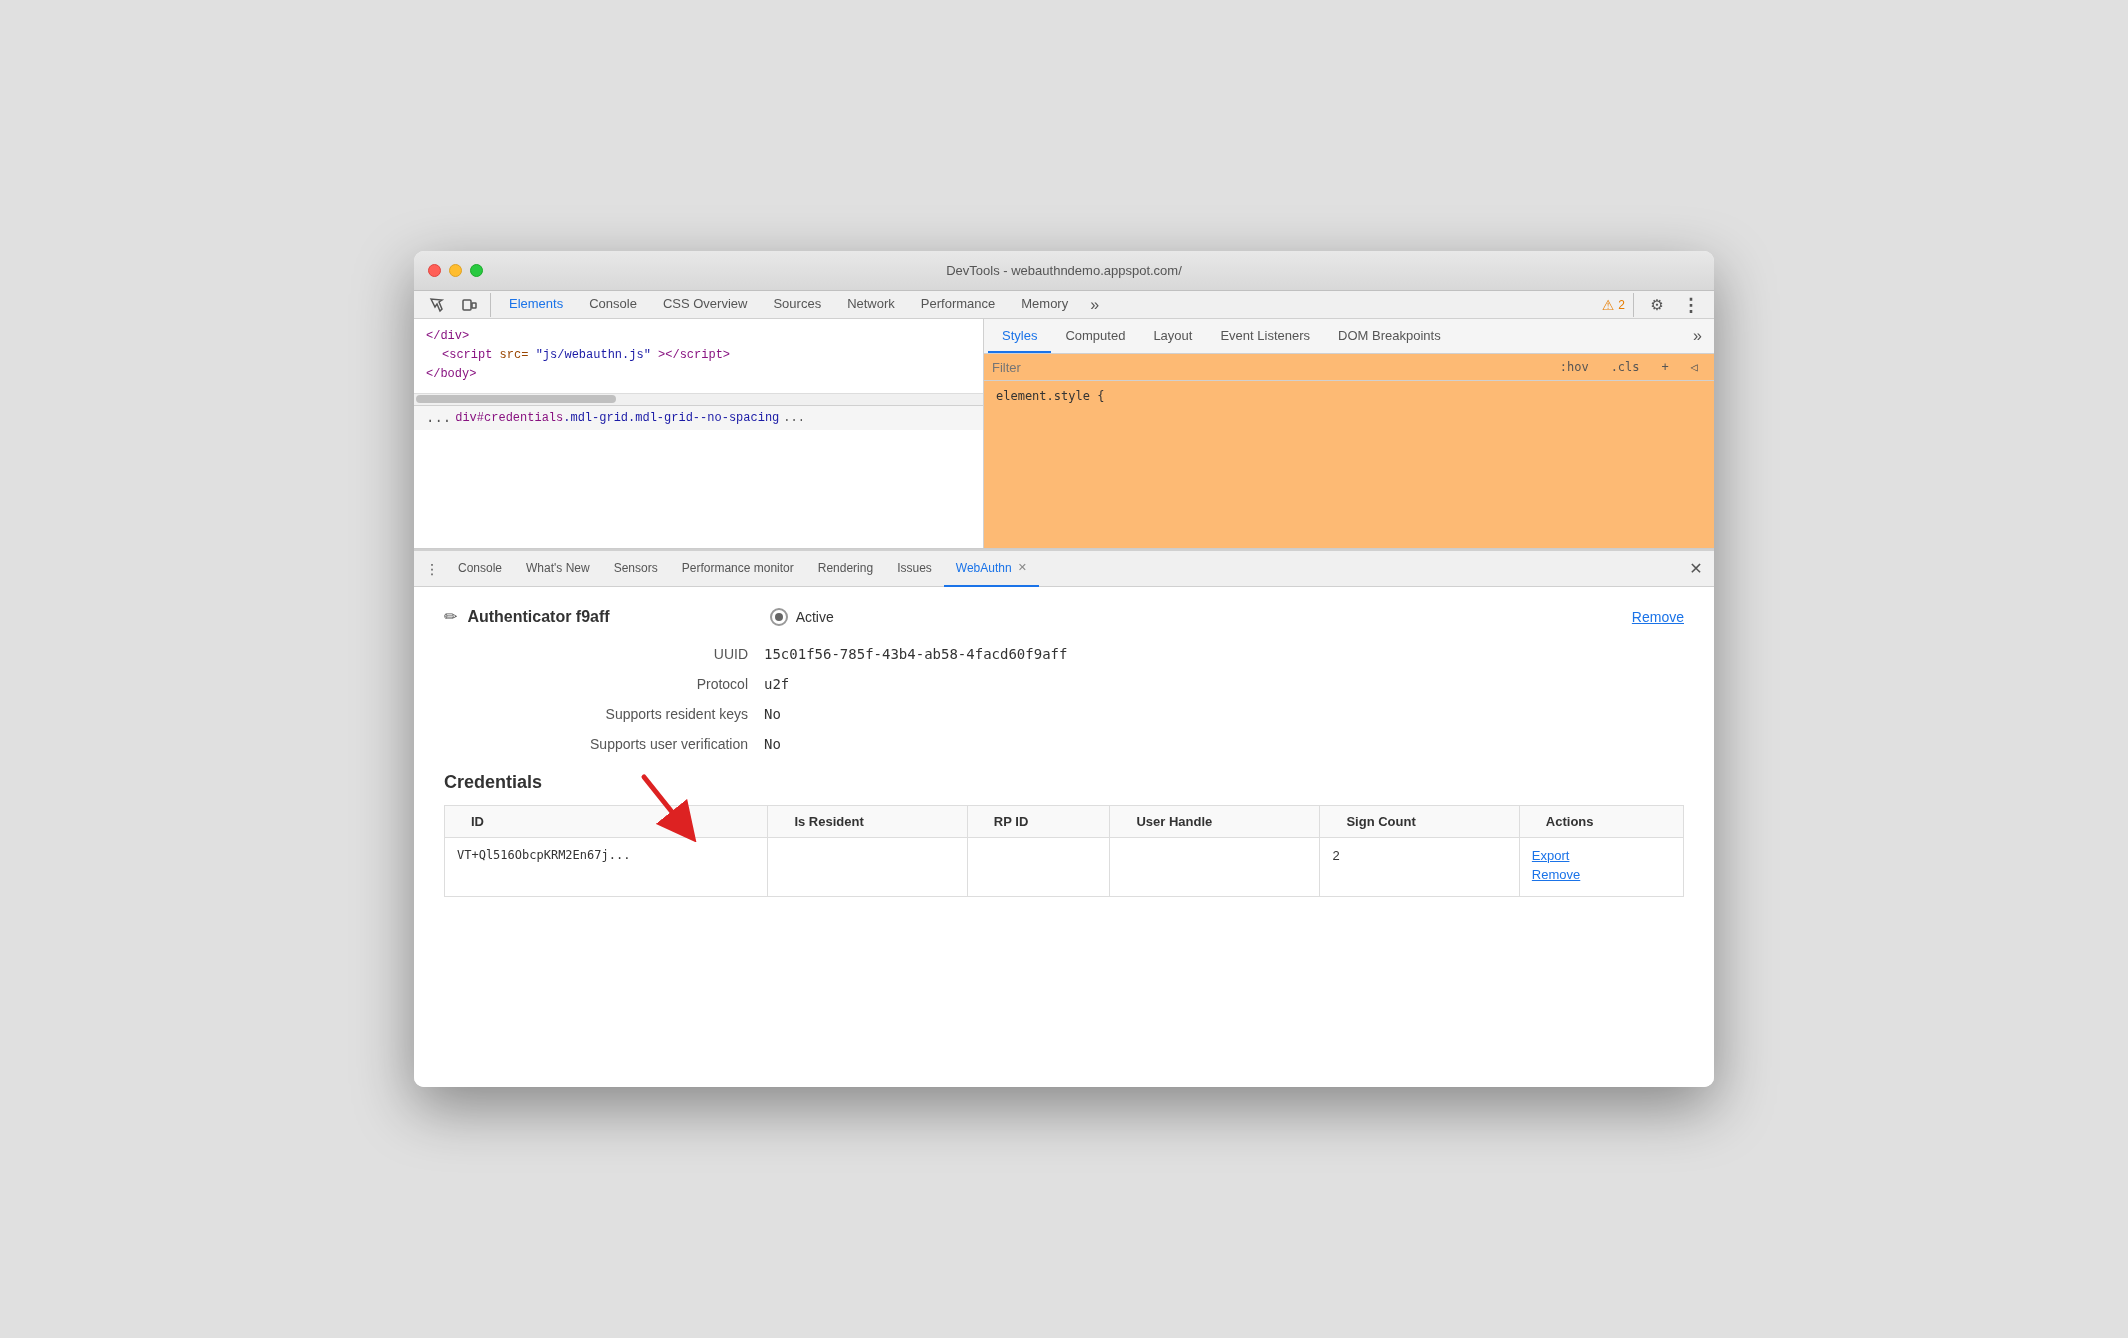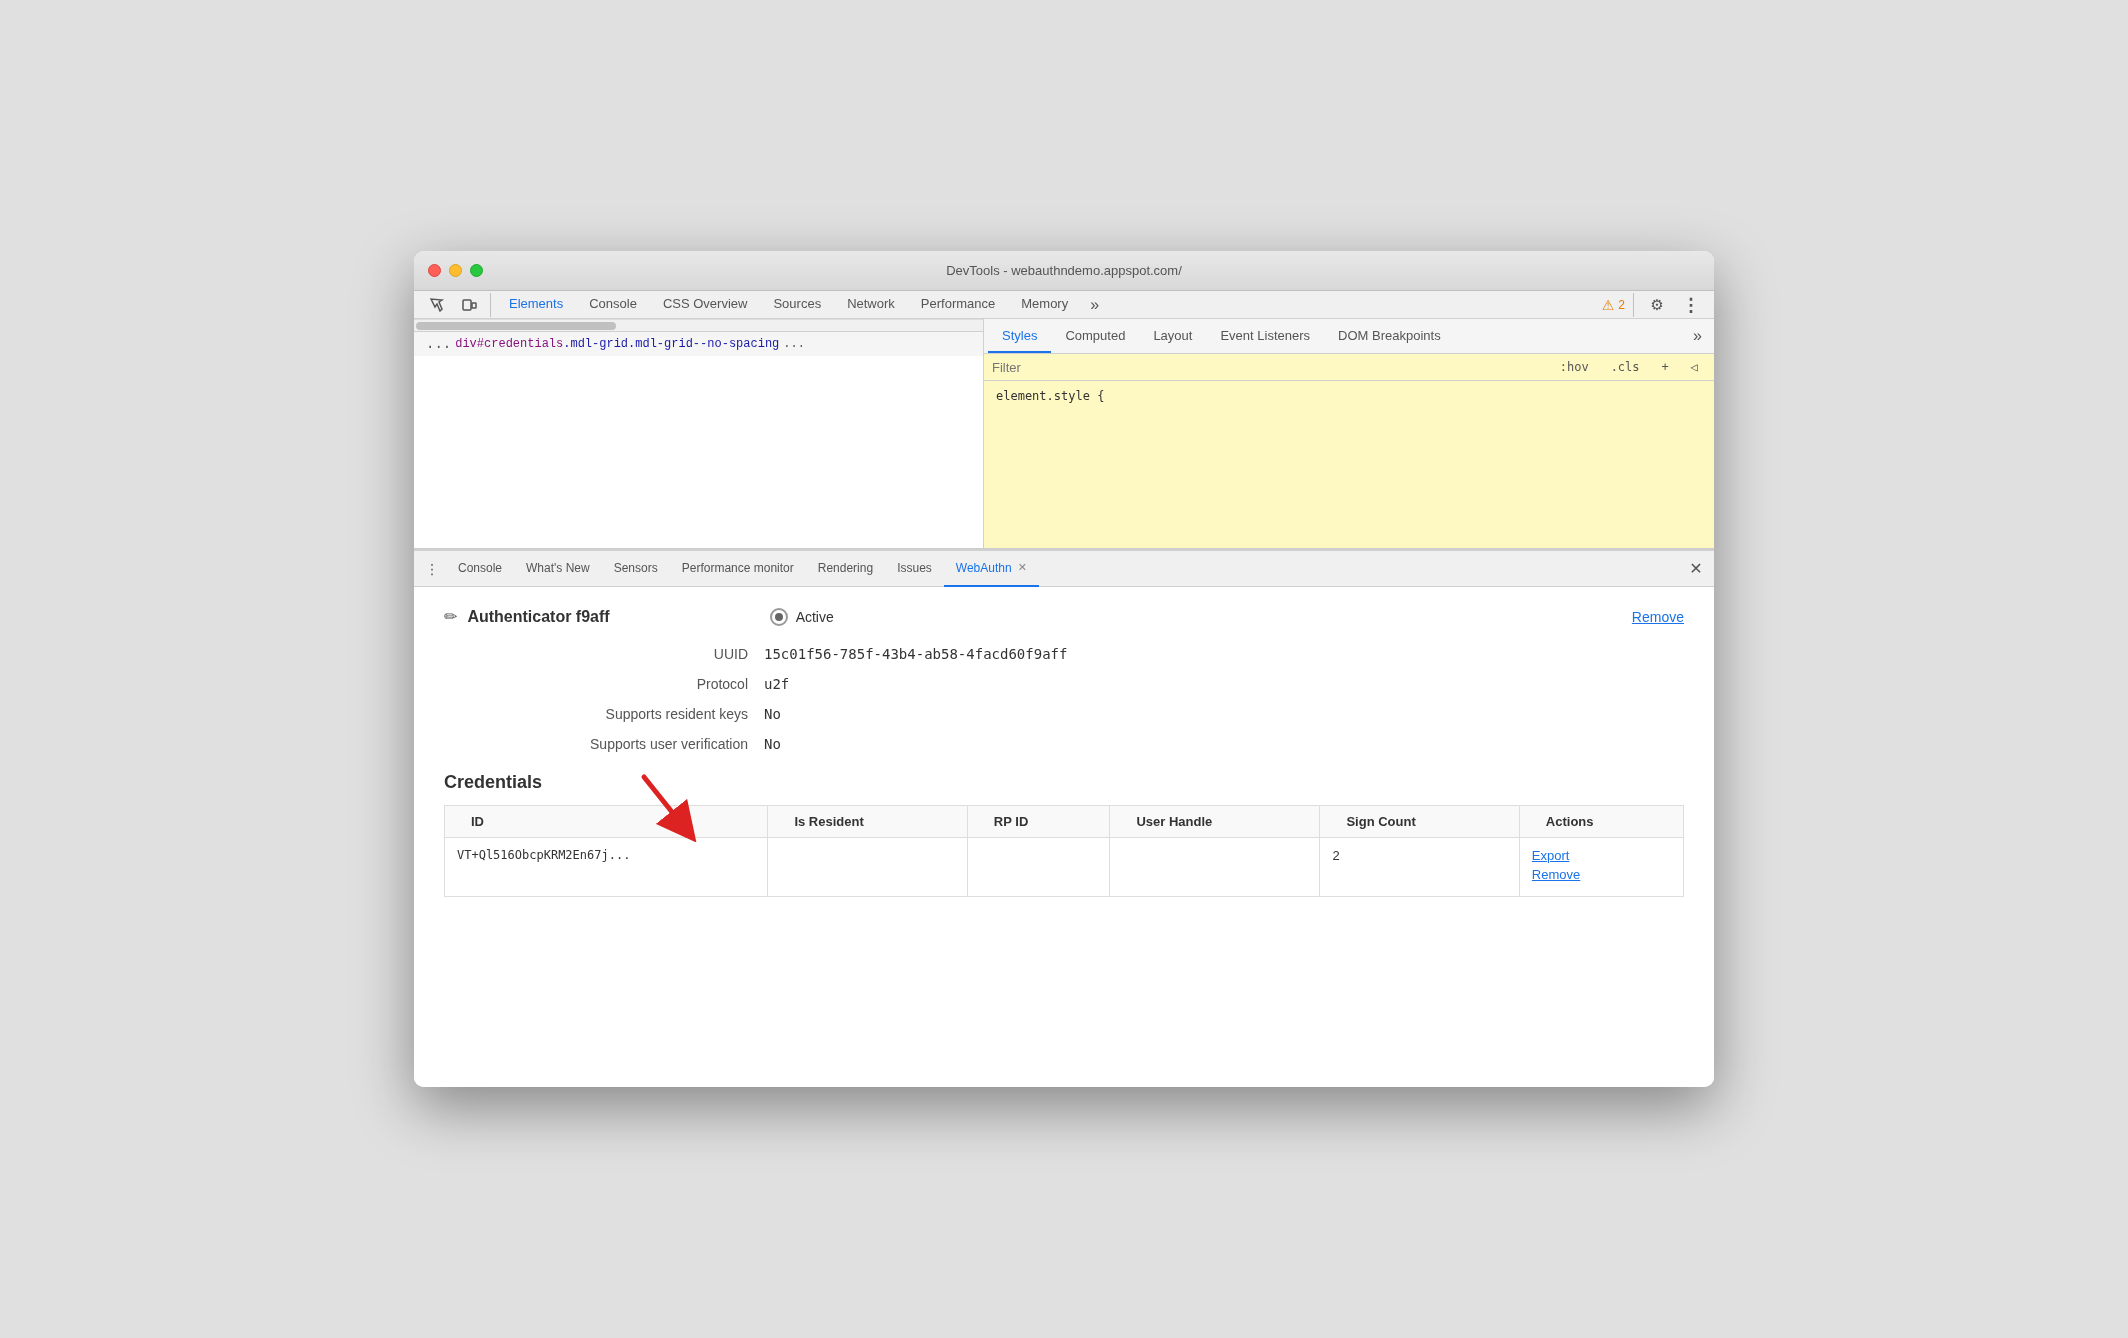--- a/index.html
+++ b/index.html
@@ -194,21 +194,21 @@
     }
 
     .breadcrumb-more {
       color: #555;
       cursor: pointer;
     }
 
     
     .right-panel {
       flex: 1;
-      background: #fef9c3;
+      background: #fdba74;
       display: flex;
       flex-direction: column;
     }
 
     .styles-tabs {
       display: flex;
       border-bottom: 1px solid #d0d0d0;
       background: #f5f5f5;
       align-items: center;
       padding: 0 4px;
@@ -542,20 +542,34 @@
       </div>
       <div class="toolbar-divider"></div>
       <button class="toolbar-icon-btn" style="font-size:15px;">⚙</button>
       <button class="toolbar-icon-btn" style="font-size:18px; font-weight:bold;">⋮</button>
     </div>
   </div>
 
   <div class="top-panels">
 
     <div class="left-panel">
+      <div class="html-code">
+        <div>
+          <span class="tag">&lt;/div&gt;</span>
+        </div>
+        <div style="padding-left:16px;">
+          <span class="tag">&lt;script </span>
+          <span class="attr-name">src=</span>
+          <span class="attr-value">"js/webauthn.js"</span>
+          <span class="tag">&gt;&lt;/script&gt;</span>
+        </div>
+        <div>
+          <span class="tag">&lt;/body&gt;</span>
+        </div>
+      </div>
 
       <div class="scrollbar-h">
         <div class="scrollbar-thumb-h"></div>
       </div>
 
       <div class="breadcrumb-bar">
         <span class="breadcrumb-dots">...</span>
         <span class="breadcrumb-tag">
           <span>div#credentials</span><span class="breadcrumb-class">.mdl-grid.mdl-grid--no-spacing</span>
         </span>

